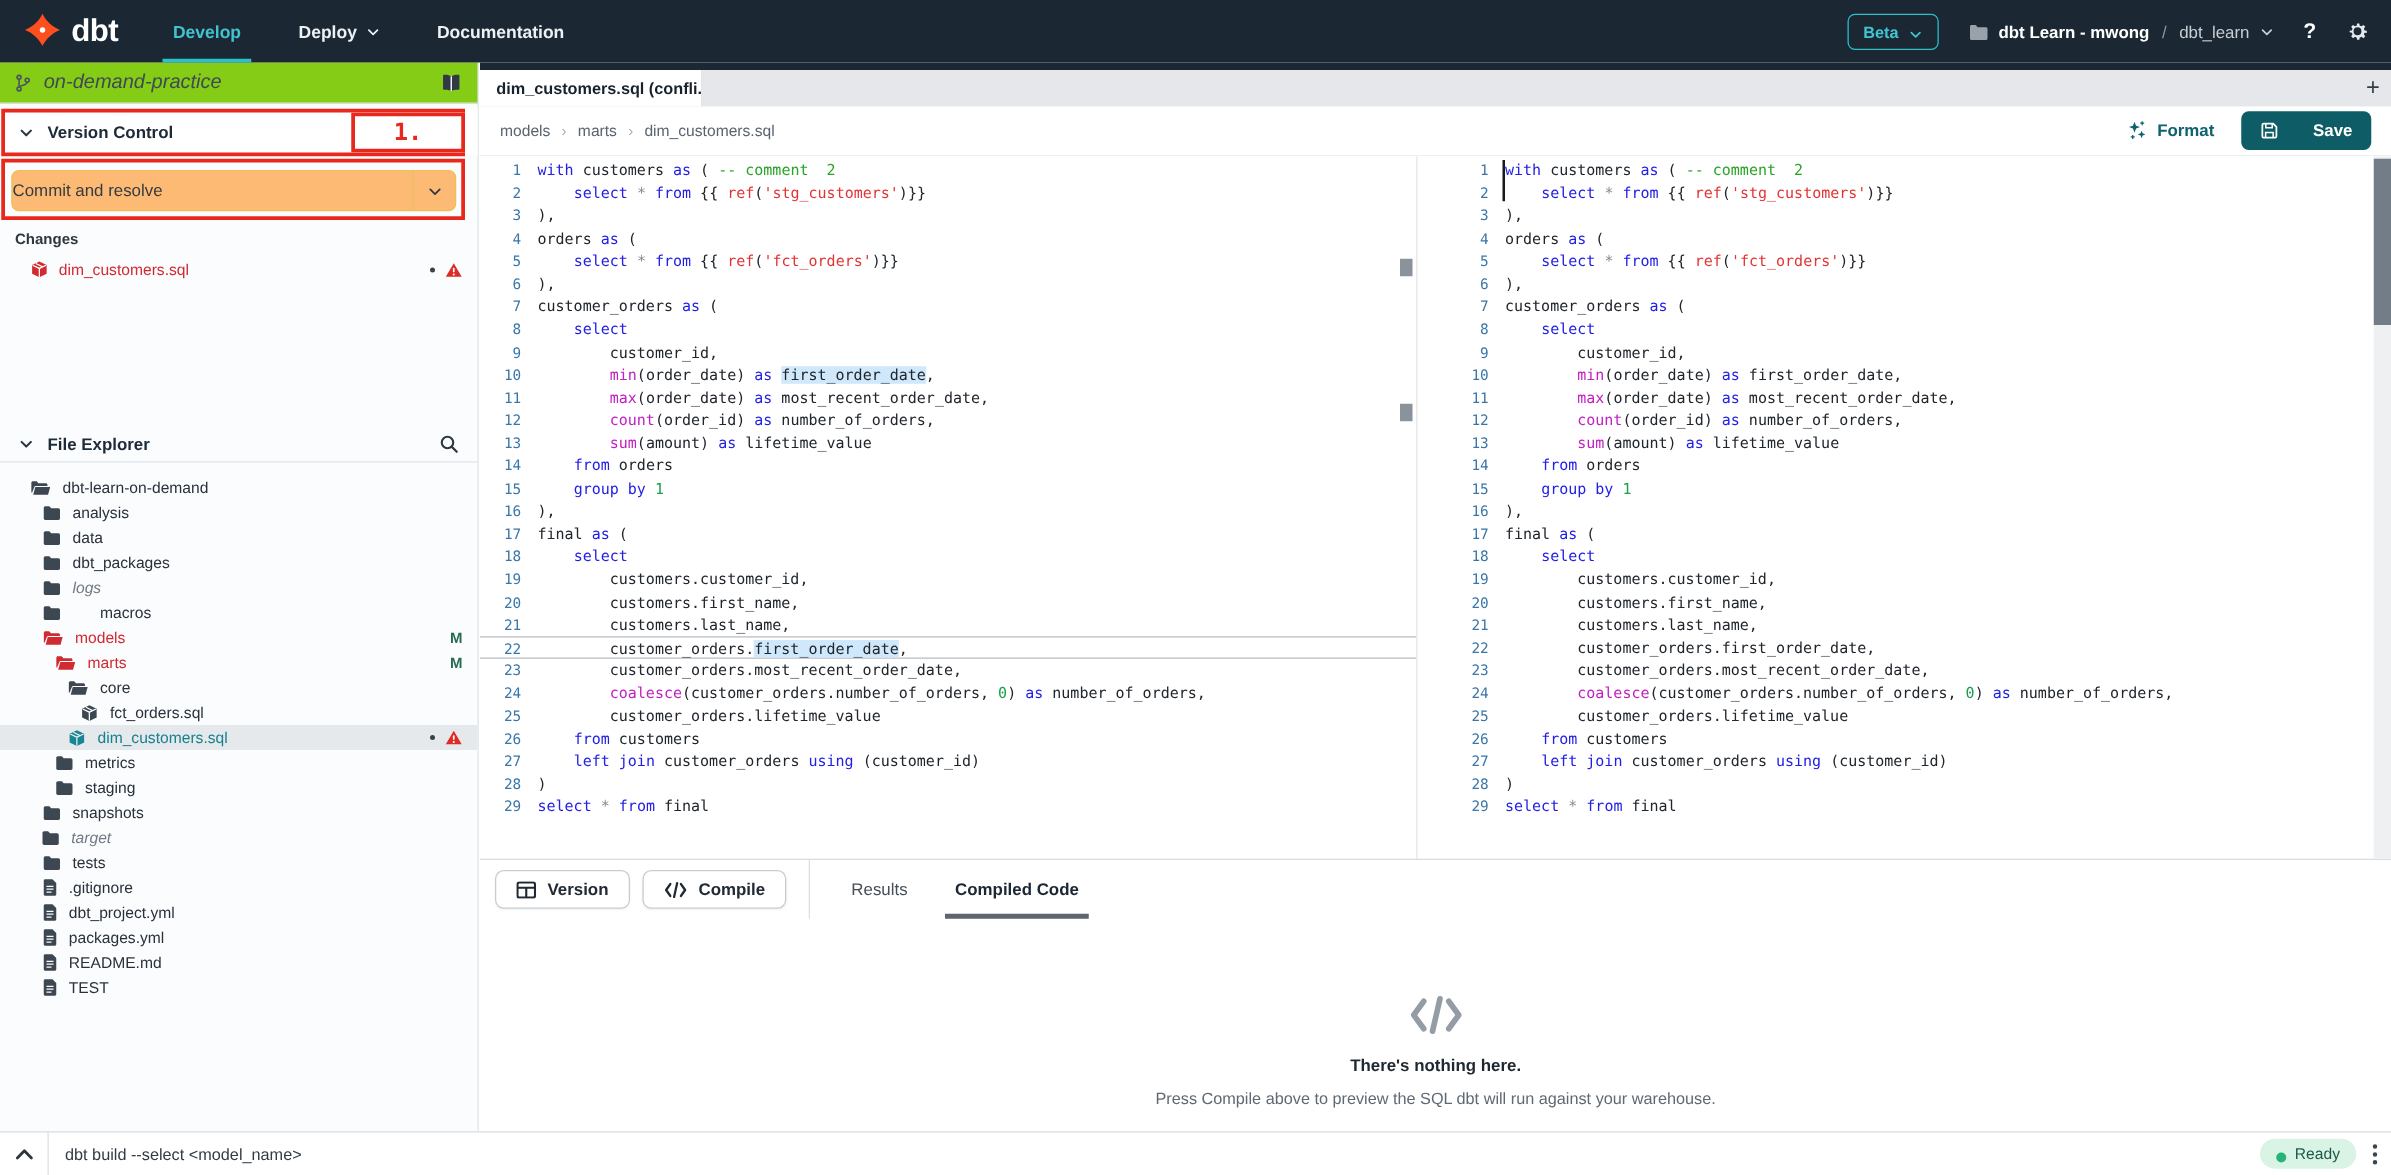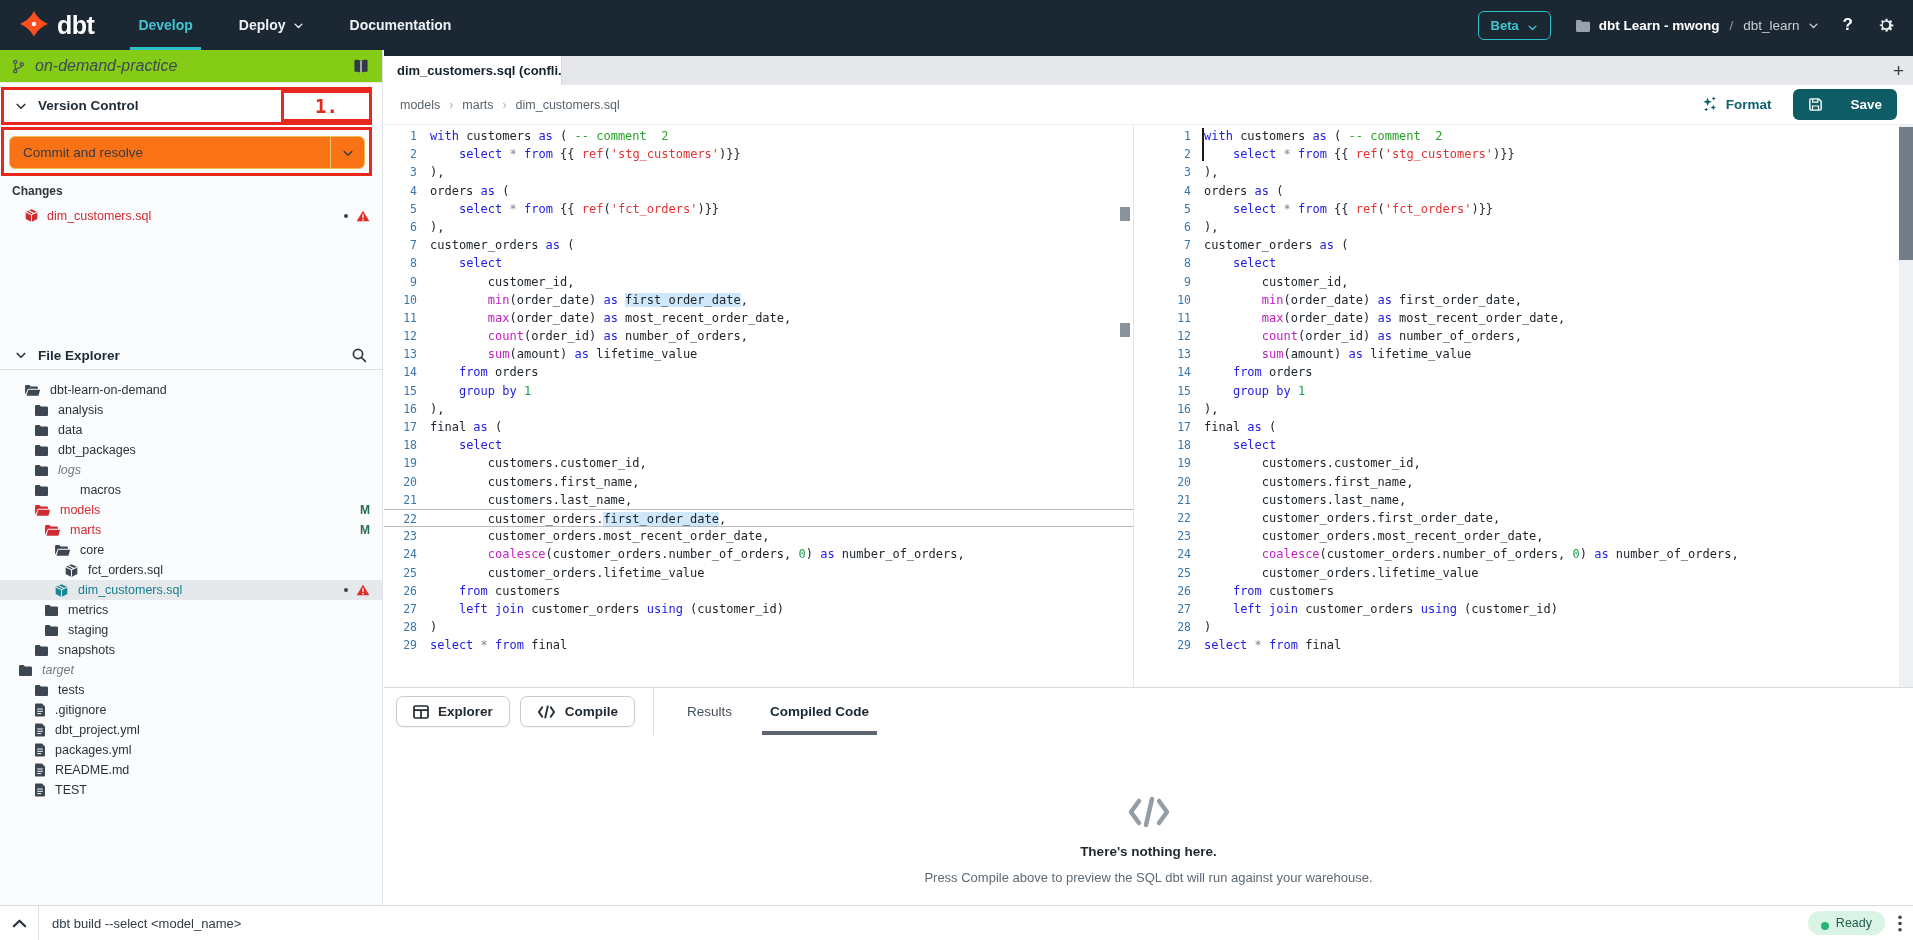--- a/index.html
+++ b/index.html
@@ -30,22 +30,22 @@
 
   
   .sidebar { position:absolute; left:0; top:50px; width:383px; bottom:35px; background:#fbfcfd;
     border-right:1px solid #dfe3e7; z-index:5; }
   .branch-row { position:absolute; top:0; left:0; right:0; height:33px; background:#84cc16;
     border-bottom:1px solid #e4e7ea; display:flex; align-items:center; gap:10px; padding:0 12px;
     font-size:16px; color:#3f4a54;font-style:italic; }
   .branch-row .spacer { margin-left:auto; }
   .vc-header { position:absolute; top:37px; left:0; right:0; height:37px; display:flex; align-items:center;
     gap:11px; padding:0 15px; font-size:13.5px; font-weight:700; color:#1d2a37; background:#fff; cursor:pointer; }
-  .commit-btn { position:absolute; top:86px; left:9px; width:356px; height:33px; background:#f97316;
-    border:1px solid #eec053; border-radius:6px; display:flex; align-items:center; padding-left:13px;
+  .commit-btn { position:absolute; top:86px; left:9px; width:356px; height:33px; background:#fdba74;
+    border:1px solid #eec053; border-radius:6px; display:flex; align-items:center; 
     font-size:13.5px; color:#343b42; cursor:pointer; font-family:"Liberation Sans",sans-serif; }
   .commit-caret { margin-left:auto; width:34px; align-self:stretch; border-left:1px solid #e4c163;
     display:flex; align-items:center; justify-content:center; }
   .changes-label { position:absolute; top:134px; left:12px; font-size:12px; font-weight:700; color:#2e363e; }
   .change-row { position:absolute; top:155px; left:0; right:0; height:21px; display:flex; align-items:center;
     gap:8px; padding:0 12px 0 24px; font-size:12.5px; color:#d02b31; cursor:pointer; }
   .row-marks { margin-left:auto; display:flex; align-items:center; gap:8px; }
   .dot-mark { width:4px; height:4px; border-radius:50%; background:#39424c; }
   .fe-header { position:absolute; top:292px; left:0; right:0; height:26px; display:flex; align-items:center;
     gap:11px; padding:0 15px; font-size:13.5px; font-weight:700; color:#1d2a37; cursor:pointer; }
@@ -398,21 +398,21 @@
           <span>staging</span>
         </div>
         <div class="tree-row" style="padding-left: 34px;">
           <span class="icon">
             <svg width="15" height="13" viewBox="0 0 16 14">
               <path d="M1 2.5C1 1.7 1.6 1 2.4 1h3.4l1.6 1.8h6.2c.8 0 1.4.7 1.4 1.5v7.2c0 .8-.6 1.5-1.4 1.5H2.4c-.8 0-1.4-.7-1.4-1.5z" fill="#3d4752"></path>
             </svg>
           </span>
           <span>snapshots</span>
         </div>
-        <div class="tree-row muted" style="padding-left: 18px;">
+        <div class="tree-row muted" style="padding-left: 33px;">
           <span class="icon">
             <svg width="15" height="13" viewBox="0 0 16 14">
               <path d="M1 2.5C1 1.7 1.6 1 2.4 1h3.4l1.6 1.8h6.2c.8 0 1.4.7 1.4 1.5v7.2c0 .8-.6 1.5-1.4 1.5H2.4c-.8 0-1.4-.7-1.4-1.5z" fill="#3d4752"></path>
             </svg>
           </span>
           <span>target</span>
         </div>
         <div class="tree-row" style="padding-left: 34px;">
           <span class="icon">
             <svg width="15" height="13" viewBox="0 0 16 14">
@@ -762,21 +762,21 @@
 
     <div class="bottom-panel">
       <div class="bp-toolbar">
         <button class="bp-btn">
           <span class="icon">
             <svg width="16" height="14" viewBox="0 0 16 14">
                 <rect x="1" y="1" width="14" height="12" rx="1.5" fill="none" stroke="#1e2933" stroke-width="1.7"></rect>
                 <path d="M1 5.2h14M8 5.2V13" stroke="#1e2933" stroke-width="1.7"></path>
               </svg>
           </span>
-          <span>Explorer</span>
+          <span>Version</span>
         </button>
         <button class="bp-btn">
           <span class="icon">
             <svg width="19" height="14" viewBox="0 0 20 14">
                 <path d="M5.5 2L2 7l3.5 5M14.5 2L18 7l-3.5 5" stroke="#1e2933" stroke-width="2" fill="none" stroke-linecap="round" stroke-linejoin="round"></path>
                 <path d="M11.3 1.2L8.7 12.8" stroke="#1e2933" stroke-width="1.9" stroke-linecap="round"></path>
               </svg>
           </span>
           <span>Compile</span>
         </button>

